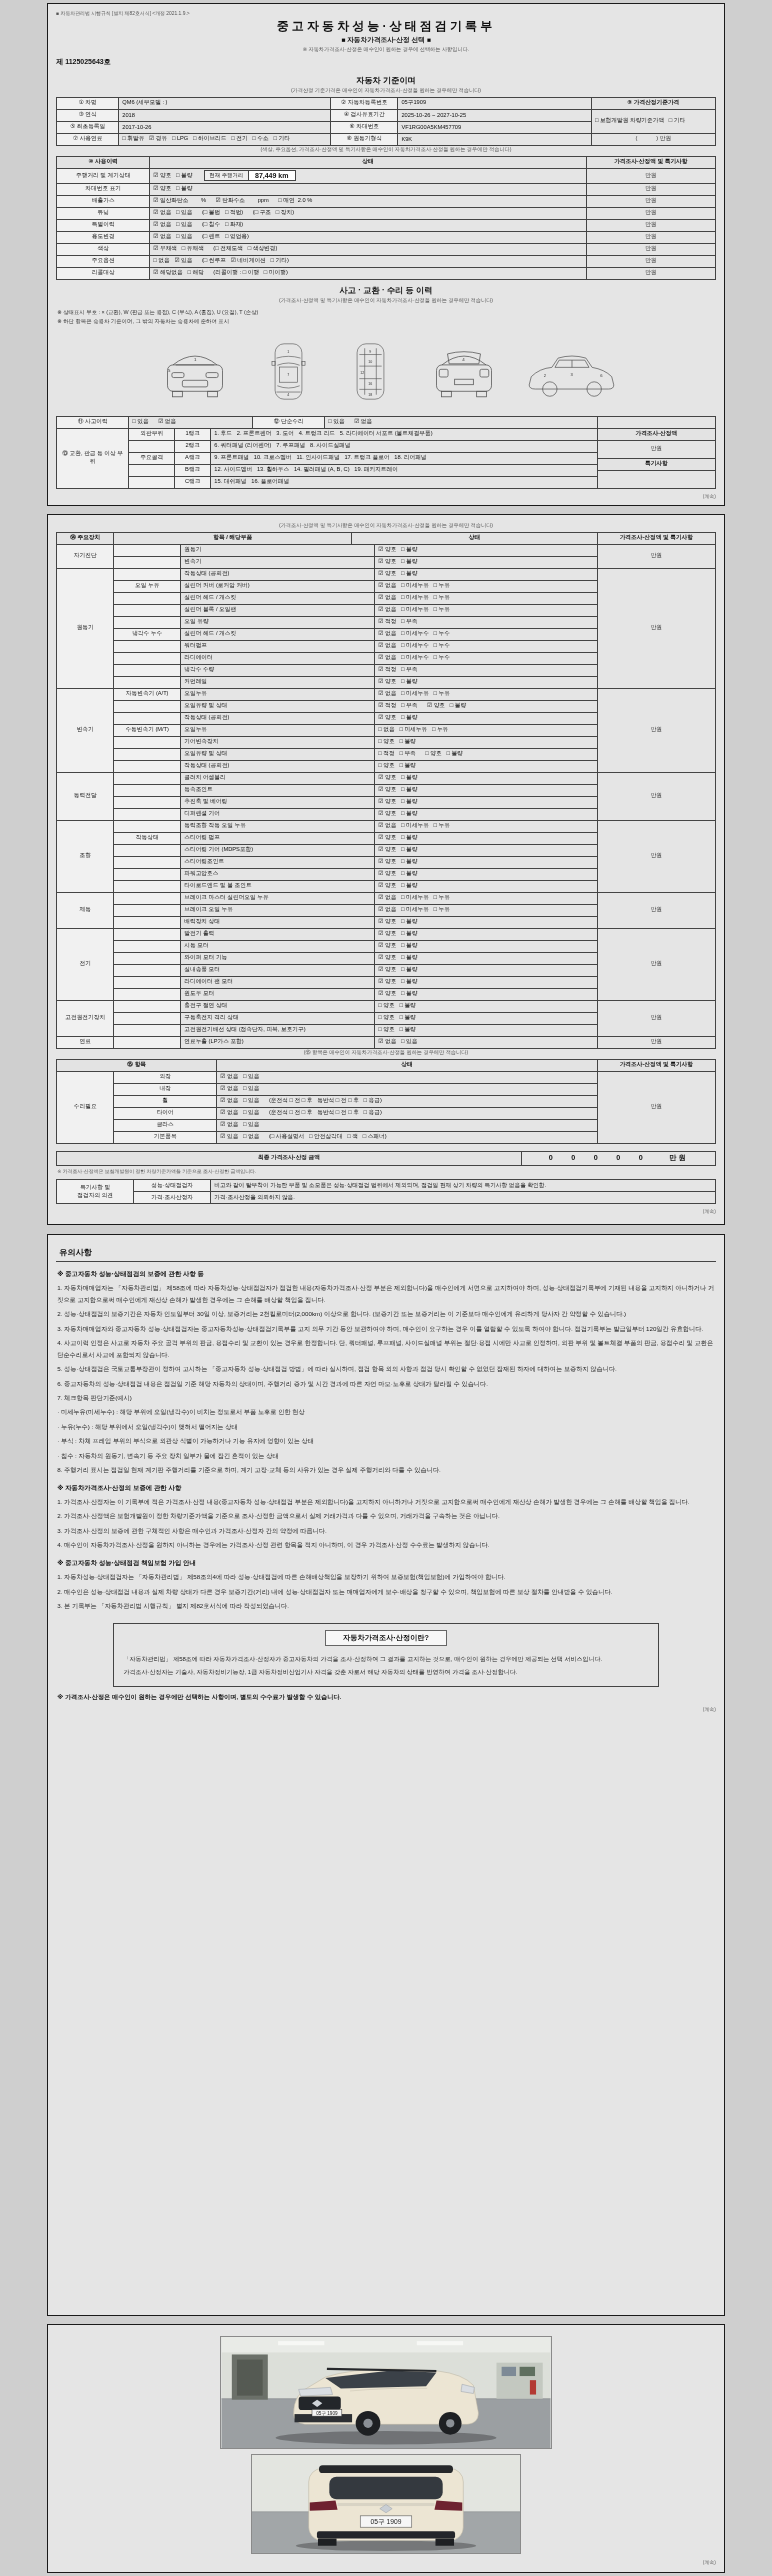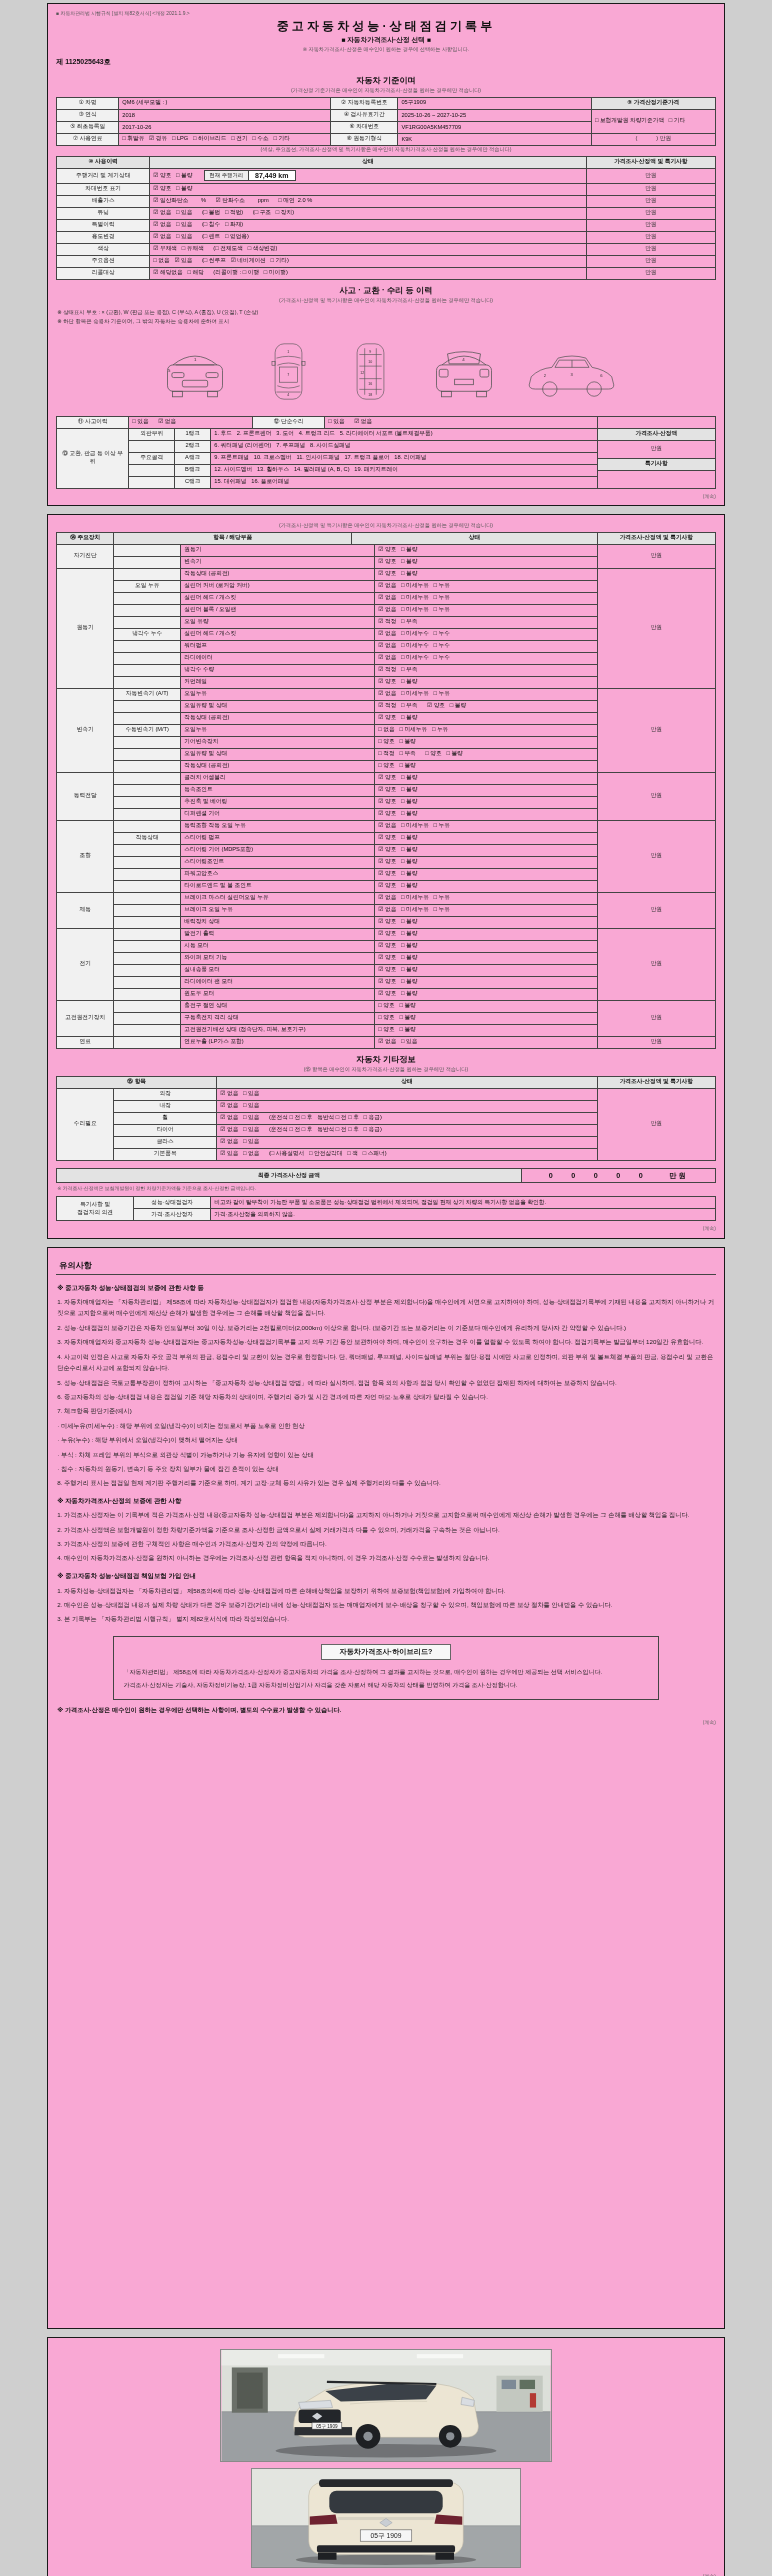--- a/index.html
+++ b/index.html
@@ -3,21 +3,21 @@
 <meta charset="utf-8">
 <style>
   html,body{margin:0;padding:0;}
   body{
     background:#cfcfcf;
     font-family:"Liberation Sans","DejaVu Sans",sans-serif;
     color:#111;
     padding:3.1px 0 6.2px;
   }
   .sheet{
-    width:678px;margin:0 auto 8.2px;background:#f9a8d4;
+    width:678px;margin:0 auto 8.2px;background:#e5e5e5;
     border:0.8px solid #1a1a1a;padding:6.2px 8.2px;box-sizing:border-box;
   }
   .s1{min-height:422px}.s2{min-height:711px}.s3{min-height:1082px}
   .s4{min-height:242px}
   .tiny{font-size:4.9px;color:#555}
   .doc-title{font-size:12px;font-weight:bold;text-align:center;letter-spacing:3.1px;margin:2.1px 0 1px}
   .doc-sub{text-align:center;font-weight:bold;font-size:6.7px;margin:1px 0}
   .doc-note{text-align:center;font-size:5.2px;color:#555;margin-bottom:3.1px}
   .doc-no{font-size:7px;font-weight:bold;margin:4.1px 0 2.1px}
   .sec-title{text-align:center;font-weight:bold;font-size:8.2px;padding:5.2px 0 1px}
@@ -622,21 +622,20 @@
                 <div class="c lab w130"></div>
                 <div class="c w330">연료누출 (LP가스 포함)</div>
                 <div class="c fx status">☑ 없음   □ 있음</div>
               </div>
             </div>
           <div class="c w230 price">만원</div>
         </div>
       </div>
   </div>
 
-  <div class="sec-title">자동차 기타정보</div>
   <div class="sec-note">(⑮ 항목은 매수인이 자동차가격조사·산정을 원하는 경우에만 적습니다)</div>
   <div class="tbl">
     <div class="row">
       <div class="c hdr w311">⑮ 항목</div>
       <div class="c hdr fx">상태</div>
       <div class="c hdr w230">가격조사·산정액 및 특기사항</div>
     </div>
     <div class="row">
       <div class="c lab w110">수리필요</div>
       <div class="fx col">
@@ -757,21 +756,21 @@
             <p class="nitem">1. 자동차성능·상태점검자는 「자동차관리법」 제58조의4에 따라 성능·상태점검에 따른 손해배상책임을 보장하기 위하여 보증보험(책임보험)에 가입하여야 합니다.</p>
 
             <p class="nitem">2. 매수인은 성능·상태점검 내용과 실제 차량 상태가 다른 경우 보증기간(거리) 내에 성능·상태점검자 또는 매매업자에게 보수·배상을 청구할 수 있으며, 책임보험에 따른 보상 절차를 안내받을 수 있습니다.</p>
 
             <p class="nitem">3. 본 기록부는 「자동차관리법 시행규칙」 별지 제82호서식에 따라 작성되었습니다.</p>
           </div>
       </div>
     </div>
 
   <div class="ibox">
-    <div class="ibox-title">자동차가격조사·하이브리드?</div>
+    <div class="ibox-title">자동차가격조사·산정이란?</div>
     <div>
 
         <p class="ibox-line">「자동차관리법」 제58조에 따라 자동차가격조사·산정자가 중고자동차의 가격을 조사·산정하여 그 결과를 고지하는 것으로, 매수인이 원하는 경우에만 제공되는 선택 서비스입니다.</p>
 
         <p class="ibox-line">가격조사·산정자는 기술사, 자동차정비기능장, 1급 자동차정비산업기사 자격을 갖춘 자로서 해당 자동차의 상태를 반영하여 가격을 조사·산정합니다.</p>
       </div>
   </div>
   <div class="bnote">※ 가격조사·산정은 매수인이 원하는 경우에만 선택하는 사항이며, 별도의 수수료가 발생할 수 있습니다.</div>
   <div class="cont">(계속)</div>
 </div>

